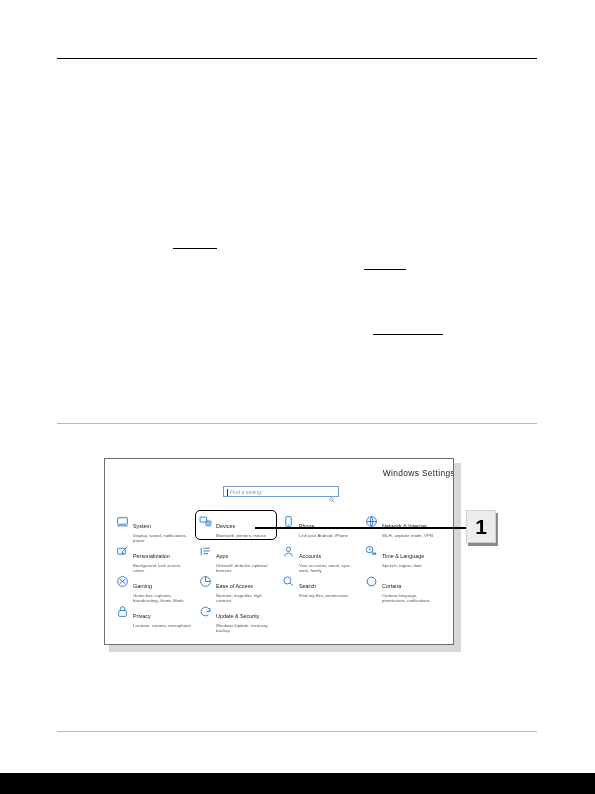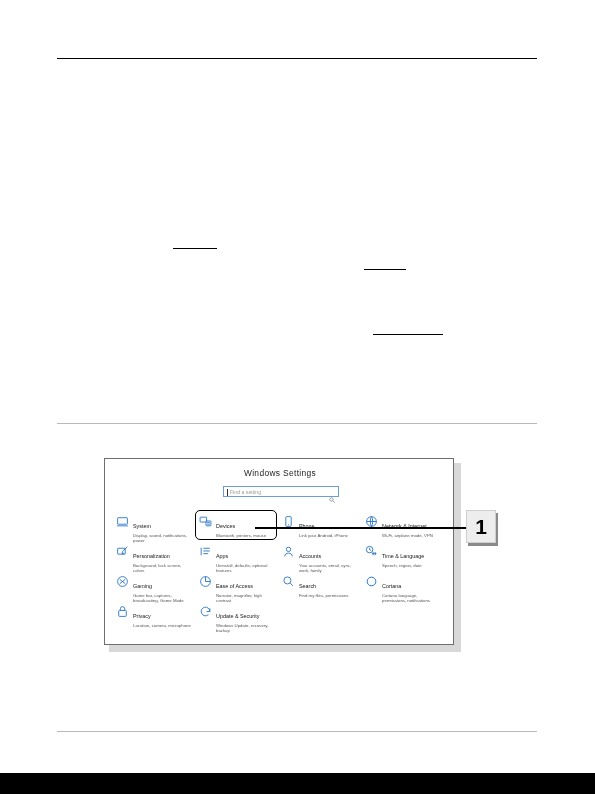--- a/index.html
+++ b/index.html
@@ -88,21 +88,21 @@
     border: 1px solid #6e6e6e;
     box-sizing: border-box;
     overflow: hidden;
   }
 
   .shot-title {
     position: absolute;
     left: 0;
     top: 9px;
     width: 350px;
-    text-align: center;
+    text-align: right;
     font-size: 8.4px;
     letter-spacing: .35px;
     color: #1b1b1b;
     font-family: "Liberation Sans", sans-serif;
   }
 
   .searchbox {
     position: absolute;
     left: 118px;
     top: 27px;

